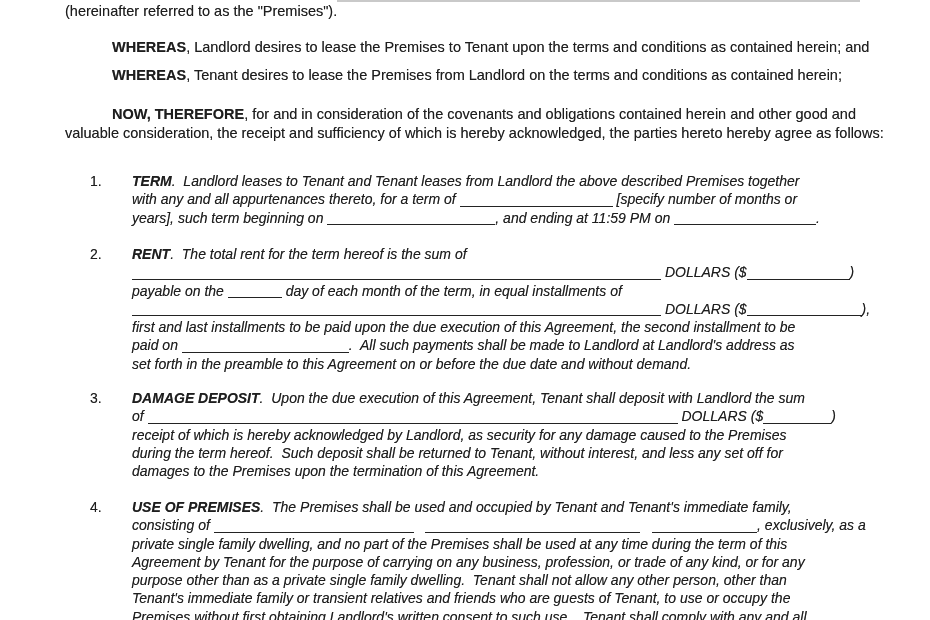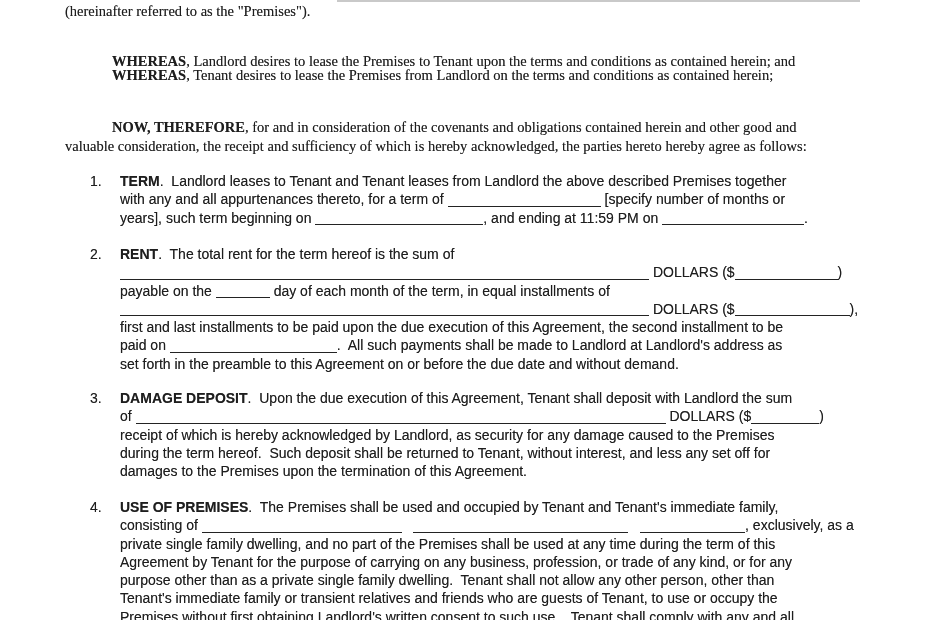--- a/index.html
+++ b/index.html
@@ -11,45 +11,45 @@
     color:var(--ink,#1e1e1e);
     text-shadow:0 0 .6px rgba(30,30,30,.55);
   }
   
   .top-frag{
     position:absolute;top:0;left:337px;width:523px;height:2px;
     background:var(--cutoff,#c9c9c9);
   }
   .para{
     position:absolute;left:65px;
-    font-family:Liberation Serif, serif;
+    font-family:Liberation Sans, sans-serif;
     font-size:14.5px;line-height:18.5px;
     white-space:pre;
   }
   .section{
     position:absolute;left:90px;
     font-family:"Liberation Sans", sans-serif;
     font-size:14px;line-height:18.3px;
     white-space:pre;
   }
   .section .num{position:absolute;left:0;top:0;}
-  .section .body{margin-left:30px;}
+  .section .body{margin-left:42px;font-style:italic;}
   .line{white-space:pre;}
   .line.indent{text-indent:47px;}
   .bold{font-weight:bold;}
   .blank{
     display:inline-block;
     height:12px;
     border-bottom:1.4px solid var(--blank,#232323);
     vertical-align:-2.5px;
   }
   [data-name="paragraph-premises"]{top:2px;}
-  [data-name="paragraph-whereas-1"]{top:52px;text-align:center;}
+  [data-name="paragraph-whereas-1"]{top:38px;text-align:center;}
   [data-name="paragraph-whereas-2"]{top:66px;}
-  [data-name="paragraph-now-therefore"]{top:118px;}
+  [data-name="paragraph-now-therefore"]{top:105px;}
   [data-name="section-term"]{top:172px;}
   [data-name="section-rent"]{top:245px;}
   [data-name="section-damage-deposit"]{top:389px;}
   [data-name="section-use-of-premises"]{top:498px;}
 </style>
 </head>
 <body>
 
 <div class="page" data-name="lease-agreement-document-page">
   <div class="top-frag" data-name="previous-line-cutoff"></div>

